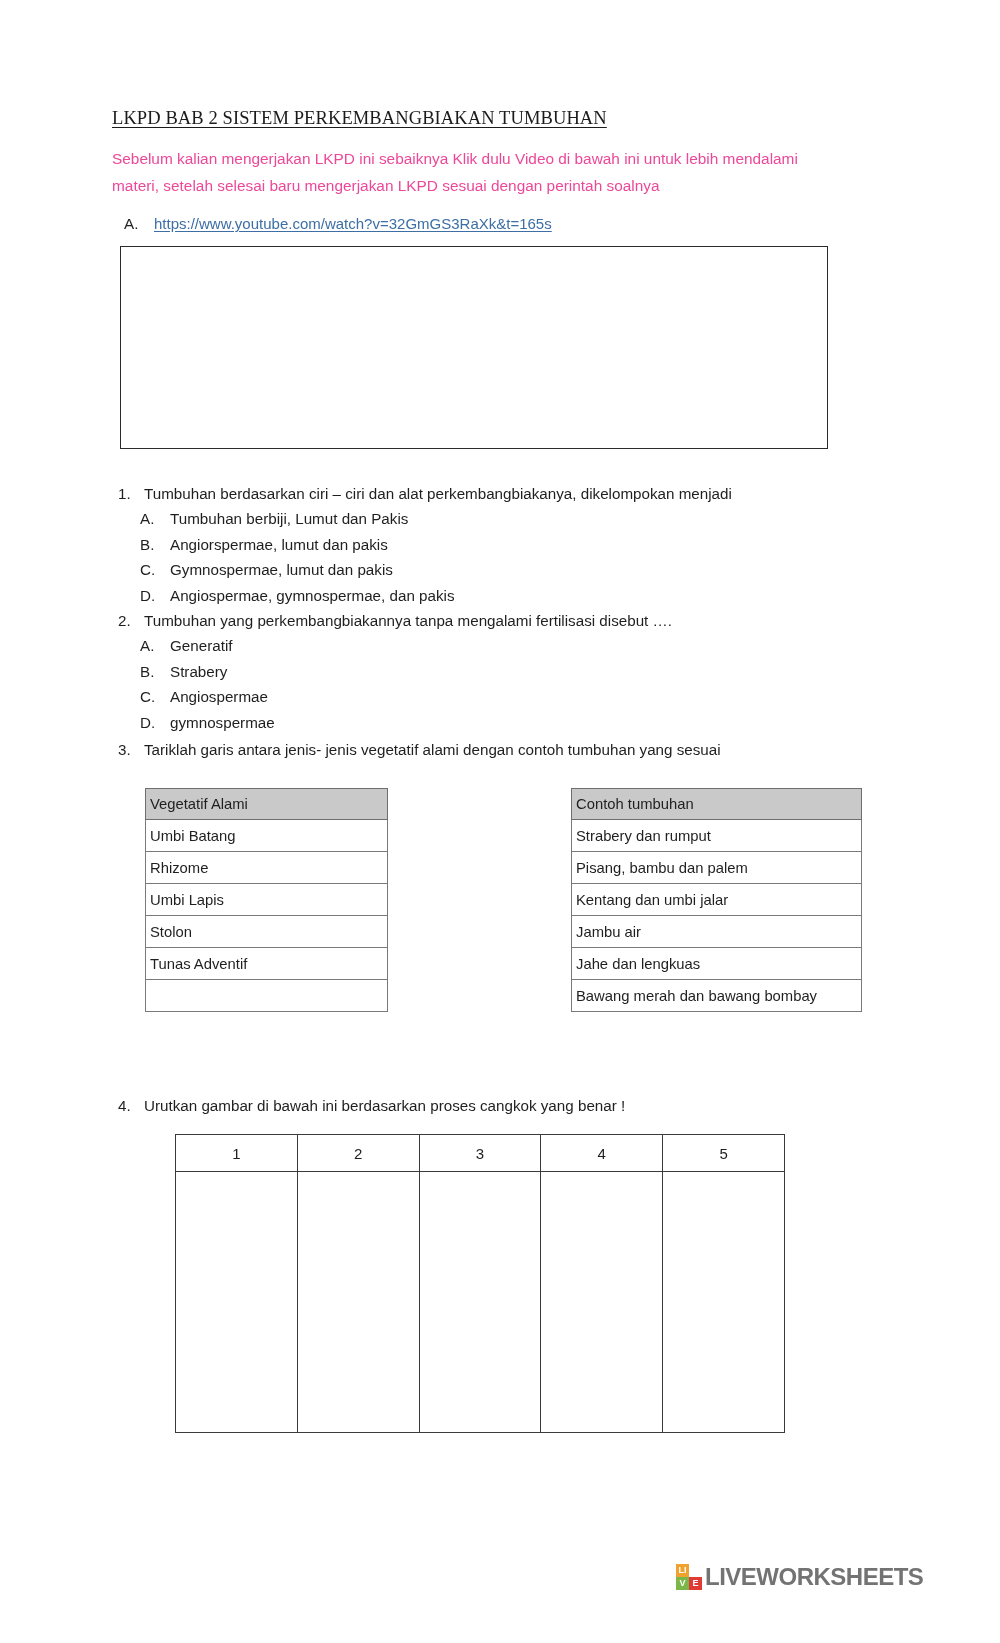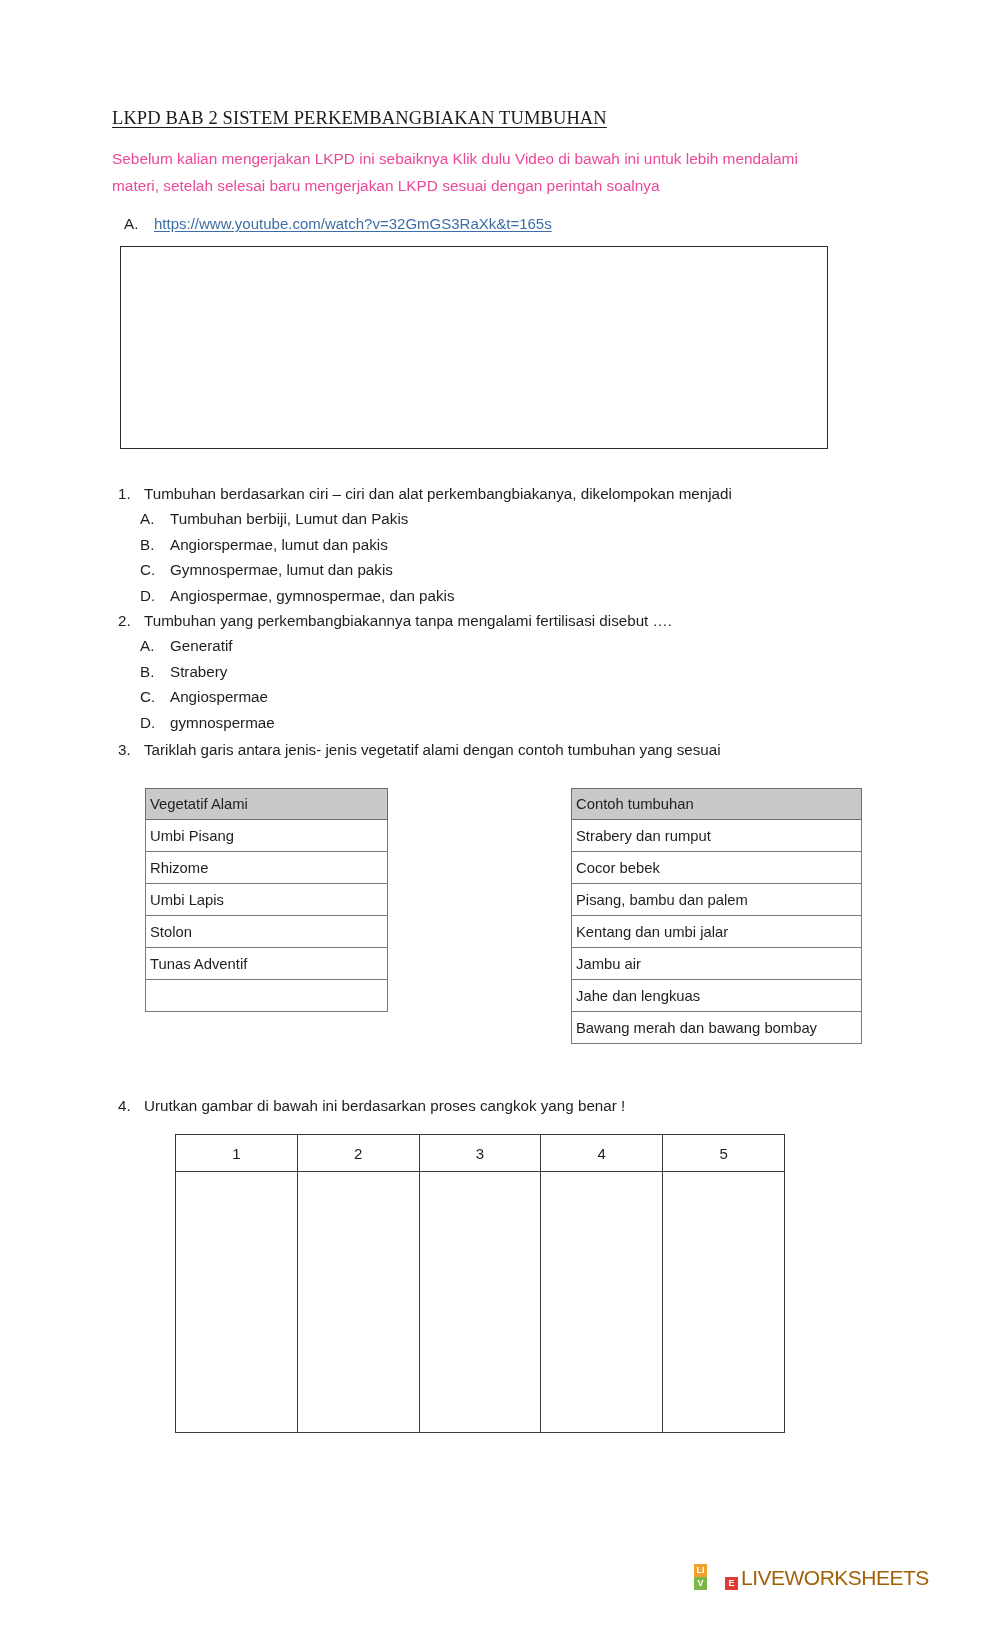--- a/index.html
+++ b/index.html
@@ -192,30 +192,29 @@
     width: 13px;
     height: 13px;
     display: flex;
     align-items: center;
     justify-content: center;
     color: #ffffff;
     font-size: 9px;
     font-weight: bold;
     font-family: "Liberation Sans", sans-serif;
     line-height: 1;
-    margin-left: 18px;
   }
   .lw-sq.li { background: #f0a12e; width: 13px; }
   .lw-sq.v  { background: #7ab648; }
   .lw-sq.e  { background: #e03a34; }
   .lw-word {
     font-family: "Liberation Sans", sans-serif;
-    font-size: 21px;
-    font-weight: normal;
-    color: #a16207;
+    font-size: 24px;
+    font-weight: bold;
+    color: #737373;
     letter-spacing: -0.5px;
     line-height: 1;
   }
 </style>
 </head>
 <body>
 
 <div class="page">
   <div class="content">
 
@@ -281,21 +280,21 @@
     </div>
 
     <div class="match-wrap">
 
       <table class="match-table match-left">
         <tbody>
           <tr>
             <td class="hdr">Vegetatif Alami</td>
           </tr>
           <tr>
-            <td>Umbi Pisang</td>
+            <td>Umbi Batang</td>
           </tr>
           <tr>
             <td>Rhizome</td>
           </tr>
           <tr>
             <td>Umbi Lapis</td>
           </tr>
           <tr>
             <td>Stolon</td>
           </tr>
@@ -308,23 +307,20 @@
         </tbody>
       </table>
 
       <table class="match-table match-right">
         <tbody>
           <tr>
             <td class="hdr">Contoh tumbuhan</td>
           </tr>
           <tr>
             <td>Strabery dan rumput</td>
-          </tr>
-          <tr>
-            <td>Cocor bebek</td>
           </tr>
           <tr>
             <td>Pisang, bambu dan palem</td>
           </tr>
           <tr>
             <td>Kentang dan umbi jalar</td>
           </tr>
           <tr>
             <td>Jambu  air</td>
           </tr>

